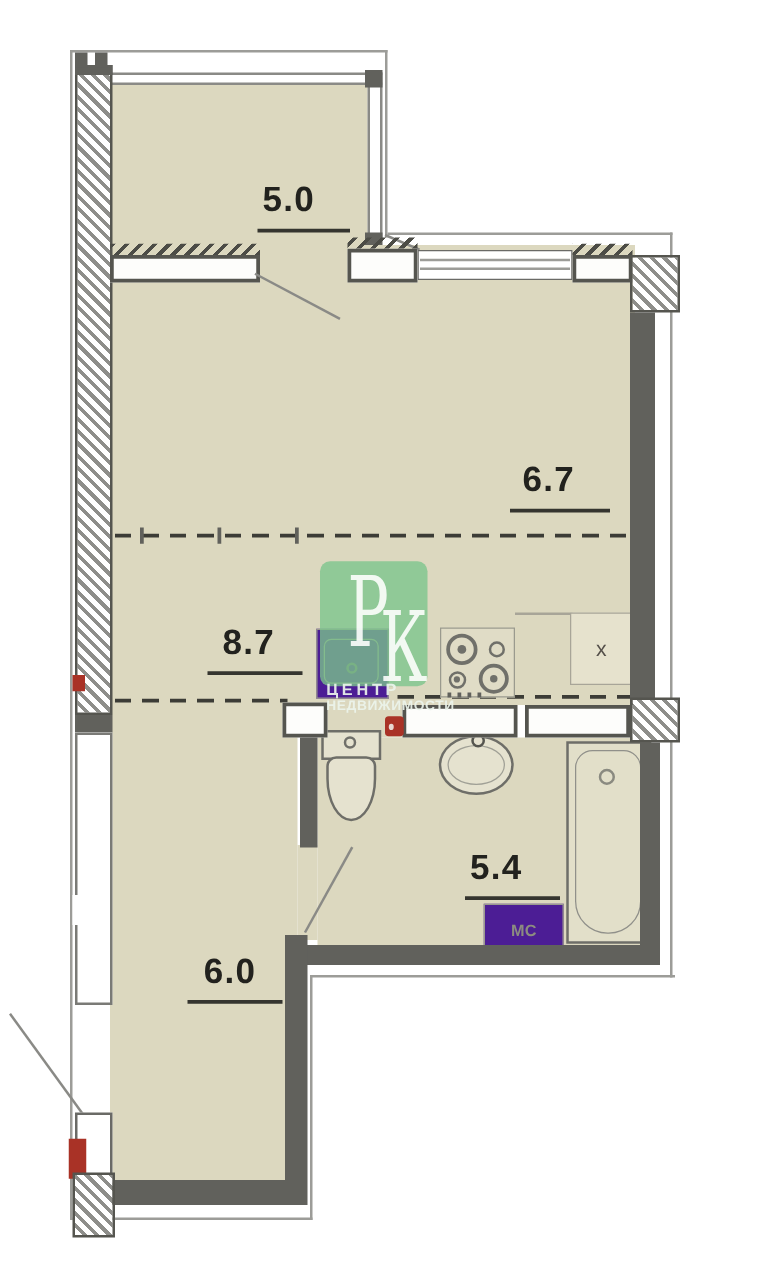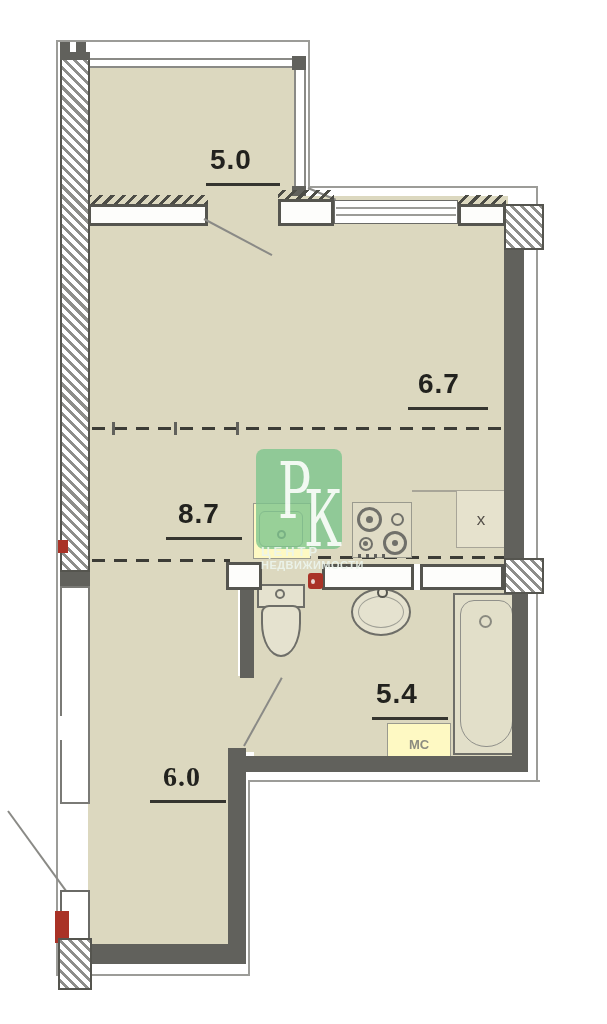--- a/index.html
+++ b/index.html
@@ -9,21 +9,21 @@
   .floor{background:#dcd8bf;}
   .wall{background:#61615c;}
   .wwall{background:#fdfdfb;border:3px solid #55554f;}
   .hatch{background:repeating-linear-gradient(45deg,#ffffff 0 4px,#8e8e8a 4px 7px);border:2px solid #55554f;}
   .thin{background:#9c9c98;}
   .dash{background:repeating-linear-gradient(90deg,#3c3c36 0 13px,rgba(0,0,0,0) 13px 22px);}
   .teeth{background:repeating-linear-gradient(-45deg,#4c4c46 0 3px,rgba(0,0,0,0) 3px 8px);}
   .glazh{border-top:2px solid #8a8a86;border-bottom:2px solid #8a8a86;background:#fff;}
   .glazv{border-left:2px solid #8a8a86;border-right:2px solid #8a8a86;background:#fff;}
   .fix{background:#e5e2cf;border:2px solid #6e6e68;}
-  .fixl{background:#fef9c3;border:1.5px solid #9a9a8e;}
+  .fixl{background:#4c1d95;border:1.5px solid #9a9a8e;}
   .ring{border:2px solid #70706a;border-radius:50%;background:transparent;}
   .dot{background:#70706a;border-radius:50%;}
   .lbl{font-weight:bold;font-size:28px;line-height:1;color:#22221e;letter-spacing:1px;}
   .ulne{height:3px;background:#35352f;}
   .diag{height:2px;background:#8a8a86;transform-origin:0 50%;}
   .red{background:#a93226;}
   .wm-square{background:rgba(123,196,140,0.78);border-radius:8px;}
   .wm-letter{font-family:"DejaVu Serif",serif;color:rgba(255,255,255,0.88);line-height:1;
              transform:scaleX(0.63);transform-origin:left top;font-size:78px;}
   .wm-text{font-weight:bold;color:rgba(236,244,236,0.92);line-height:1;}
@@ -152,21 +152,21 @@
 
   <div class="abs lbl" style="left:418px;top:370px;">6.7</div>
   <div class="abs ulne" style="left:408px;top:407px;width:80px;"></div>
 
   <div class="abs lbl" style="left:178px;top:500px;">8.7</div>
   <div class="abs ulne" style="left:166px;top:537px;width:76px;"></div>
 
   <div class="abs lbl" style="left:376px;top:680px;">5.4</div>
   <div class="abs ulne" style="left:372px;top:717px;width:76px;"></div>
 
-  <div class="abs lbl" style="left:163px;top:763px;font-family:Liberation Serif, serif;">6.0</div>
+  <div class="abs lbl" style="left:163px;top:763px;">6.0</div>
   <div class="abs ulne" style="left:150px;top:800px;width:76px;"></div>
 
   <div class="abs wm-square" style="left:256px;top:449px;width:86px;height:100px;"></div>
   <div class="abs wm-letter" style="left:278px;top:452px;">Р</div>
   <div class="abs wm-letter" style="left:304px;top:480px;">К</div>
   <div class="abs wm-text" style="left:261px;top:545px;font-size:13px;letter-spacing:3px;">ЦЕНТР</div>
   <div class="abs wm-text" style="left:261px;top:560px;font-size:11px;letter-spacing:0.5px;">НЕДВИЖИМОСТИ</div>
 
 </div>
 

